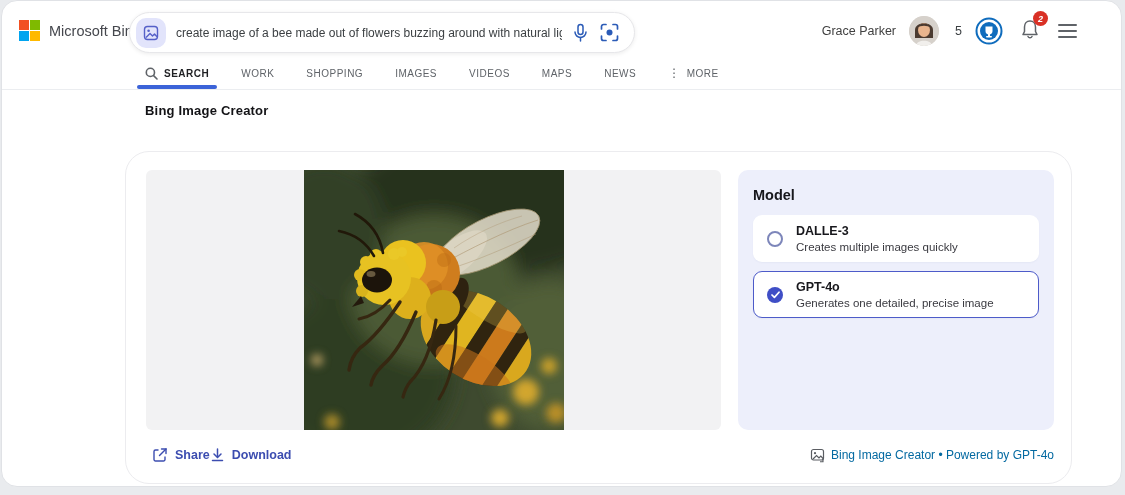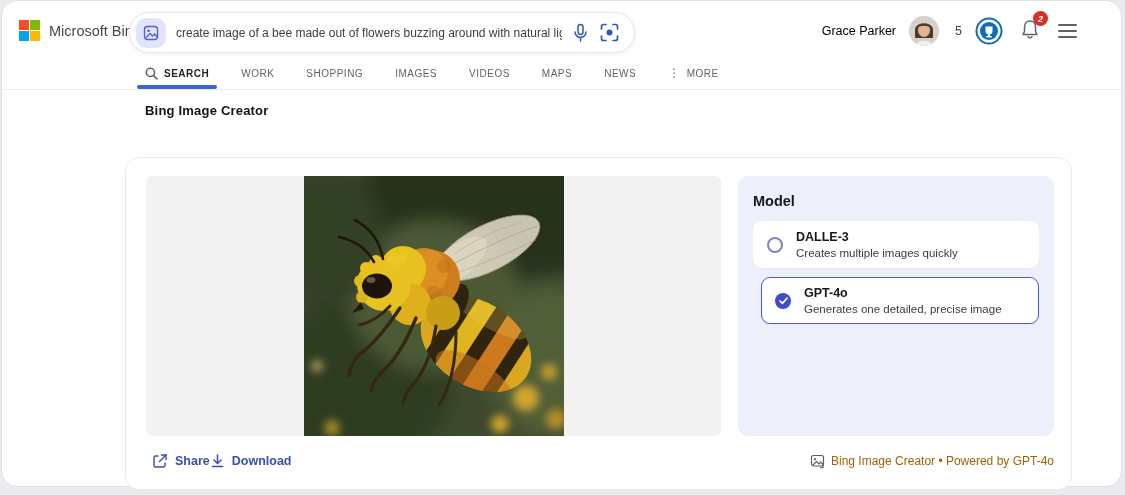--- a/index.html
+++ b/index.html
@@ -27,21 +27,21 @@
     position:absolute;left:127px;top:11px;width:506px;height:41px;box-sizing:border-box;
     background:#fff;border:1px solid #e7e7ea;border-radius:21px;
     box-shadow:0 1px 4px rgba(0,0,0,.08);
     display:flex;align-items:center;gap:10px;padding:0 14px 0 6px;cursor:text;
   }
   .chip{width:30px;height:30px;border-radius:10px;background:#e2e4fb;flex:none;
     display:flex;align-items:center;justify-content:center;}
   .query{flex:1;font-size:12px;color:#3c4043;white-space:nowrap;overflow:hidden;}
   .sb-icon{flex:none;display:flex;align-items:center;cursor:pointer;}
   .account{position:absolute;right:44px;top:0;height:60px;display:flex;align-items:center;gap:13px;}
-  .uname{font-size:12.5px;color:#000000;cursor:pointer;}
+  .uname{font-size:12.5px;color:#404040;cursor:pointer;}
   .avatar{width:30px;height:30px;border-radius:50%;overflow:hidden;flex:none;cursor:pointer;background:#d8d3cd;}
   .points{font-size:12.5px;color:#3c4043;margin-left:3px;}
   .bellwrap{position:relative;cursor:pointer;margin-left:4px;}
   .badge{
     position:absolute;top:-7px;right:-8px;min-width:15px;height:15px;padding:0 2px;border-radius:8px;
     background:var(--badge-red);color:#fff;font-size:9px;font-weight:bold;
     display:flex;align-items:center;justify-content:center;box-sizing:border-box;
   }
   .hamburger{display:flex;flex-direction:column;gap:4px;width:19px;cursor:pointer;margin-left:5px;}
   .hamburger i{height:2px;background:#5f6368;border-radius:1px;}
@@ -55,53 +55,53 @@
     display:flex;align-items:center;gap:6px;}
   .tab.active{color:#1f2023;font-weight:bold;}
   .tab.active::after{
     content:"";position:absolute;left:-8px;right:-8px;bottom:-9px;height:3.5px;
     background:var(--nav-active);border-radius:4px;
   }
   .dots{font-size:12px;color:#5f6368;line-height:1;}
   
   .page-title{position:absolute;left:143px;top:102px;margin:0;font-size:13px;color:#131316;letter-spacing:.2px;}
   .card{
-    position:absolute;left:123px;top:156px;width:947px;height:333px;box-sizing:border-box;
-    background:#fff;border:1px solid #ececef;border-radius:14px;
+    position:absolute;left:123px;top:150px;width:947px;height:333px;box-sizing:border-box;
+    background:#fff;border:1px solid #ececef;border-radius:24px;
     padding:18px 17px 0 20px;
   }
   .panels{display:flex;gap:17px;}
   .image-panel{width:575px;height:260px;background:#f2f2f3;border-radius:6px;
     display:flex;justify-content:center;overflow:hidden;flex:none;}
   .bee-img{width:260px;height:260px;display:block;cursor:pointer;}
   .model-panel{flex:1;height:260px;background:var(--panel-lavender);border-radius:10px;
     position:relative;padding:17px 15px;box-sizing:border-box;}
   .model-heading{margin:0 0 12px;font-size:14.5px;color:#17171c;}
   .option{
     background:#fff;border:1.5px solid rgba(0,0,0,0);border-radius:9px;box-sizing:border-box;
     min-height:47px;padding:8px 13px;margin-bottom:9px;
     display:flex;align-items:center;gap:13px;cursor:pointer;
     box-shadow:0 1px 2px rgba(30,40,90,.04);
   }
-  .option.selected{border-color:#4d5bc9;margin-left:8px;}
+  .option.selected{border-color:#4d5bc9;}
   .radio{width:16px;height:16px;border-radius:50%;border:2px solid #7d86ba;box-sizing:border-box;flex:none;background:#fff;}
   .radio.checked{border:none;background:#3f4ec6;display:flex;align-items:center;justify-content:center;}
   .opt-name{font-size:12.5px;font-weight:bold;color:#17171c;display:block;margin-bottom:3px;}
   .opt-desc{font-size:11.5px;color:#3a3a40;margin:0;}
   .regen{
     position:absolute;left:50%;transform:translateX(-50%);bottom:10px;
     width:188px;height:28px;border:none;border-radius:14px;
     background:var(--accent-blue);color:#fff;font-weight:bold;font-size:12px;
     font-family:inherit;cursor:pointer;letter-spacing:.2px;
   }
   .card-footer{display:flex;justify-content:space-between;align-items:center;margin-top:17px;padding:0 0 0 6px;}
   .actions{display:flex;}
   .act{display:flex;align-items:center;gap:7px;color:var(--link-indigo);
     font-size:12.5px;font-weight:bold;cursor:pointer;}
-  .credit{display:flex;align-items:center;gap:6px;color:#a16207;font-size:12px;}
+  .credit{display:flex;align-items:center;gap:6px;color:#0369a1;font-size:12px;}
 </style>
 </head>
 <body>
 
 <div class="page">
 
   <header class="topbar">
 
     <div class="brand">
       <span class="mslogo">

